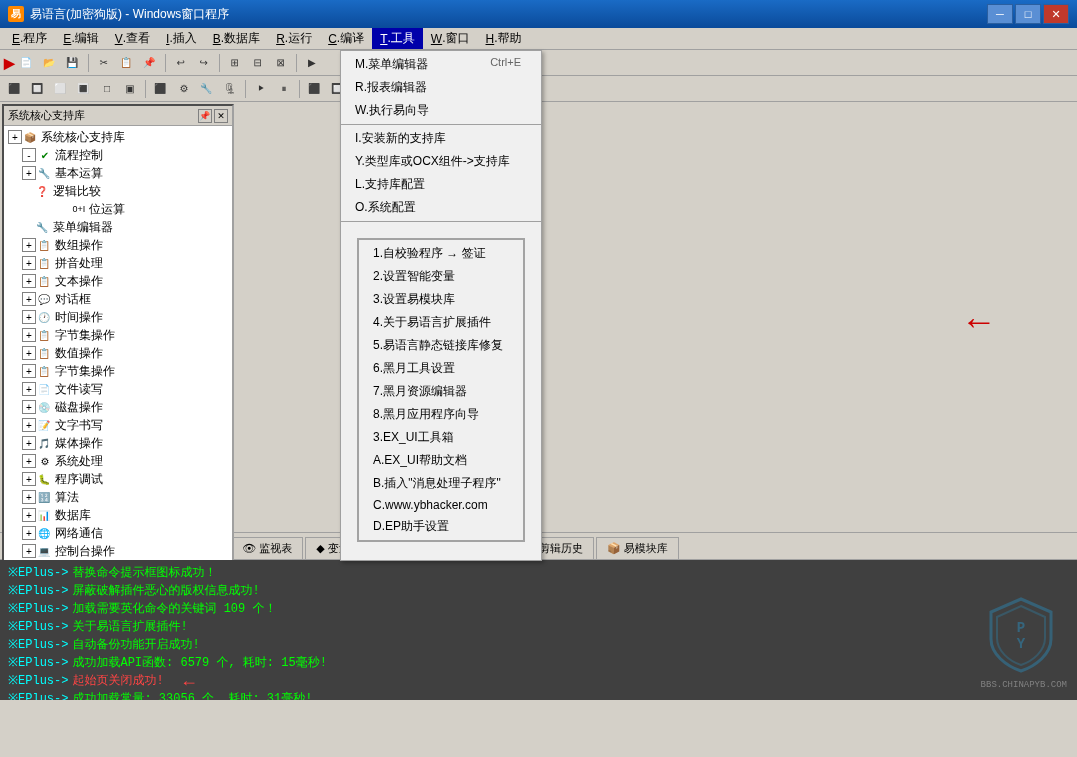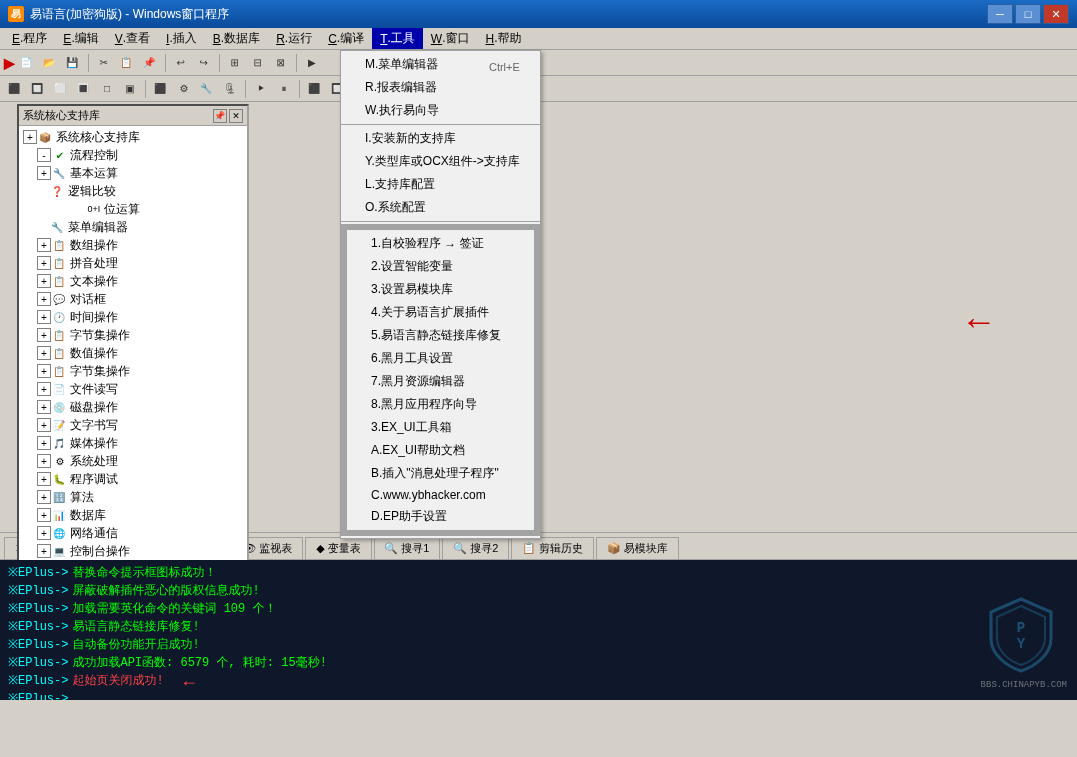--- a/index.html
+++ b/index.html
@@ -208,21 +208,21 @@
       gap: 3px;
       margin-right: 2px;
     }
     .tab-btn.active {
       background: white;
       border-top: 1px solid #a0a0a0;
     }
 
     
     .console-area {
-      background: #0f172a;
+      background: #404040;
       height: 140px;
       padding: 4px 8px;
       overflow-y: auto;
       font-family: 'Courier New', monospace;
       font-size: 12px;
       color: #00ff00;
       position: relative;
     }
     .console-line {
       line-height: 18px;
@@ -278,40 +278,40 @@
       top: 50px;
       left: 340px;
       background: #f0f0f0;
       border: 1px solid #a0a0a0;
       box-shadow: 2px 2px 4px rgba(0,0,0,0.3);
       min-width: 200px;
       z-index: 1000;
       padding: 2px 0;
     }
     .dropdown-item {
-      padding: 3px 20px 3px 24px;
+      padding: 3px 20px 3px 14px;
       cursor: pointer;
       font-size: 12px;
       color: #000;
       display: flex;
       justify-content: space-between;
-      align-items: flex-end;
+      align-items: flex-start;
       white-space: nowrap;
     }
     .dropdown-separator {
       height: 1px;
       background: #a0a0a0;
       margin: 2px 0;
     }
     .dropdown-shortcut { color: #666; font-size: 11px; }
 
     
     .dropdown-red-section {
-      border: 6px solid #a3a3a3;
-      margin: 0;
+      border: 2px solid #a3a3a3;
+      margin: 16px;
       padding: 2px 0;
     }
 
     
     .right-main {
       flex: 1;
       background: #d4d0c8;
       position: relative;
     }
 
@@ -396,21 +396,21 @@
   <button class="tb-btn">⯈</button>
   <button class="tb-btn">⏸</button>
   <div class="tb-separator"></div>
   <button class="tb-btn">⬛</button>
   <button class="tb-btn">🔲</button>
   <div class="tb-separator"></div>
   <button class="tb-btn">📥</button>
   <button class="tb-btn">📤</button>
 </div>
 
-<div style="display: flex; flex: 1; height: 430px; position: relative; padding-left: 15px;">
+<div style="display: flex; flex: 1; height: 430px; position: relative;">
 
   <div class="left-wrapper">
     <div class="left-panel">
       <div class="left-panel-titlebar">
         <span class="left-panel-title">系统核心支持库</span>
         <div style="display:flex; gap:2px;">
           <div class="panel-close-btn">📌</div>
           <div class="panel-close-btn">✕</div>
         </div>
       </div>
@@ -636,37 +636,38 @@
   <div class="console-line">
     <span class="console-prefix">※EPlus-&gt;</span>
     <span class="console-text">屏蔽破解插件恶心的版权信息成功!</span>
   </div>
   <div class="console-line">
     <span class="console-prefix">※EPlus-&gt;</span>
     <span class="console-text">加载需要英化命令的关键词 109 个！</span>
   </div>
   <div class="console-line">
     <span class="console-prefix">※EPlus-&gt;</span>
-    <span class="console-text">易语言静态链接库修复!</span>
+    <span class="console-text">关于易语言扩展插件!</span>
   </div>
   <div class="console-line">
     <span class="console-prefix">※EPlus-&gt;</span>
     <span class="console-text">自动备份功能开启成功!</span>
   </div>
   <div class="console-line">
     <span class="console-prefix">※EPlus-&gt;</span>
     <span class="console-text">成功加载API函数: 6579 个, 耗时: 15毫秒!</span>
   </div>
   <div class="console-line">
     <span class="console-prefix">※EPlus-&gt;</span>
     <span class="console-text red">起始页关闭成功!</span>
     <span style="color:#ff4444; font-size: 18px; margin-left: 20px;">←</span>
   </div>
   <div class="console-line">
     <span class="console-prefix">※EPlus-&gt;</span>
+    <span class="console-text">成功加载常量: 33056 个, 耗时: 31毫秒!</span>
   </div>
 
   <div class="watermark">
     <svg class="watermark-shield" viewBox="0 0 80 80" xmlns="http://www.w3.org/2000/svg">
       <path d="M40 5 L70 18 L70 45 C70 60 55 72 40 77 C25 72 10 60 10 45 L10 18 Z" fill="none" stroke="#2a8fc0" stroke-width="3" opacity="0.7"></path>
       <path d="M40 12 L64 23 L64 44 C64 57 52 67 40 71 C28 67 16 57 16 44 L16 23 Z" fill="none" stroke="#2a8fc0" stroke-width="2" opacity="0.5"></path>
       <text x="40" y="38" text-anchor="middle" fill="#2a8fc0" font-size="14" font-weight="bold" opacity="0.8">P</text>
       <text x="40" y="54" text-anchor="middle" fill="#2a8fc0" font-size="14" font-weight="bold" opacity="0.8">Y</text>
     </svg>
     <div class="watermark-text">BBS.CHINAPYB.COM</div>

